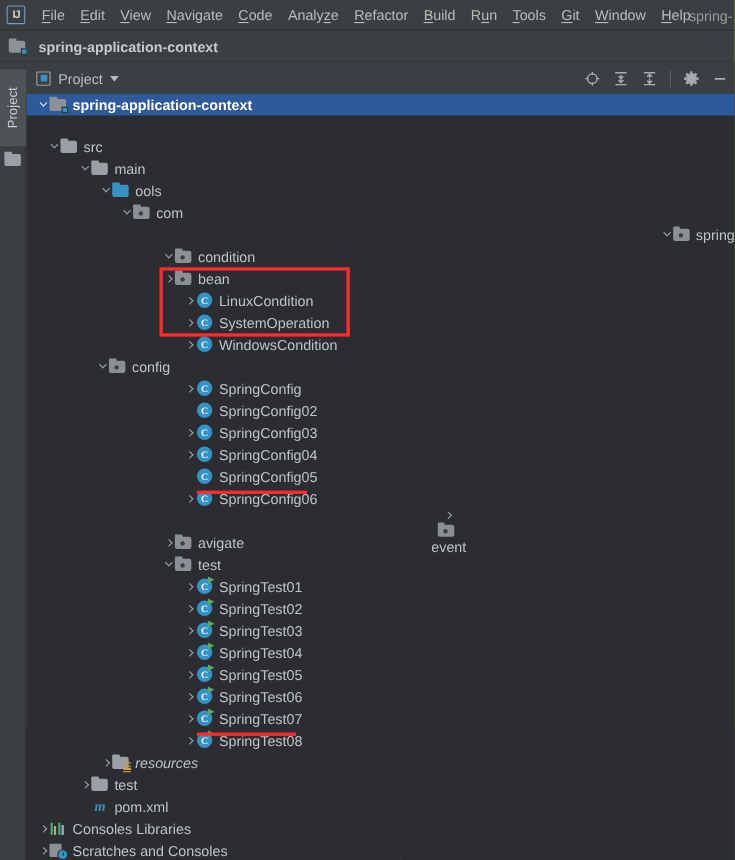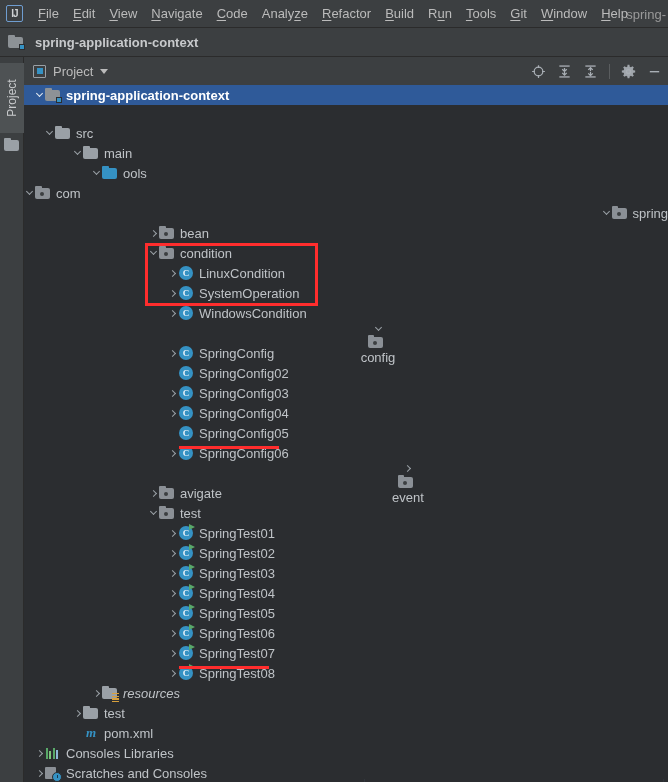--- a/index.html
+++ b/index.html
@@ -339,21 +339,21 @@
           <div class="row" style="padding-left: 67px;">
             <div class="arrow down">
               <i></i>
             </div>
             <div class="ico teal">
               <div class="f-tab"></div>
               <div class="f-base"></div>
             </div>
             <span class="txt">ools</span>
           </div>
-          <div class="row" style=" align-items: center;">
+          <div class="row" style="padding-left: 86px; align-items: center;">
             <div class="arrow down">
               <i></i>
             </div>
             <div class="ico pkg">
               <div class="f-tab"></div>
               <div class="f-base"></div>
               <div class="dot"></div>
             </div>
             <span class="txt">com</span>
           </div>
@@ -362,41 +362,41 @@
               <i></i>
             </div>
             <div class="ico pkg">
               <div class="f-tab"></div>
               <div class="f-base"></div>
               <div class="dot"></div>
             </div>
             <span class="txt">spring</span>
           </div>
           <div class="row" style="padding-left: 124px;">
+            <div class="arrow down">
+              <i></i>
+            </div>
+            <div class="ico pkg">
+              <div class="f-tab"></div>
+              <div class="f-base"></div>
+              <div class="dot"></div>
+            </div>
+            <span class="txt">condition</span>
+          </div>
+          <div class="row" style="padding-left: 124px;">
             <div class="arrow right">
               <i></i>
             </div>
             <div class="ico pkg">
               <div class="f-tab"></div>
               <div class="f-base"></div>
               <div class="dot"></div>
             </div>
             <span class="txt">bean</span>
           </div>
-          <div class="row" style="padding-left: 124px;">
-            <div class="arrow down">
-              <i></i>
-            </div>
-            <div class="ico pkg">
-              <div class="f-tab"></div>
-              <div class="f-base"></div>
-              <div class="dot"></div>
-            </div>
-            <span class="txt">condition</span>
-          </div>
           <div class="row" style="padding-left: 143px;">
             <div class="arrow right">
               <i></i>
             </div>
             <div class="ico">
               <div class="cls">C</div>
             </div>
             <span class="txt">LinuxCondition</span>
           </div>
           <div class="row" style="padding-left: 143px;">
@@ -410,21 +410,21 @@
           </div>
           <div class="row" style="padding-left: 143px;">
             <div class="arrow right">
               <i></i>
             </div>
             <div class="ico">
               <div class="cls">C</div>
             </div>
             <span class="txt">WindowsCondition</span>
           </div>
-          <div class="row" style="padding-left: 64px; flex-direction: column;">
+          <div class="row" style="padding-left: 64px;">
             <div class="arrow down">
               <i></i>
             </div>
             <div class="ico pkg">
               <div class="f-tab"></div>
               <div class="f-base"></div>
               <div class="dot"></div>
             </div>
             <span class="txt">config</span>
           </div>

